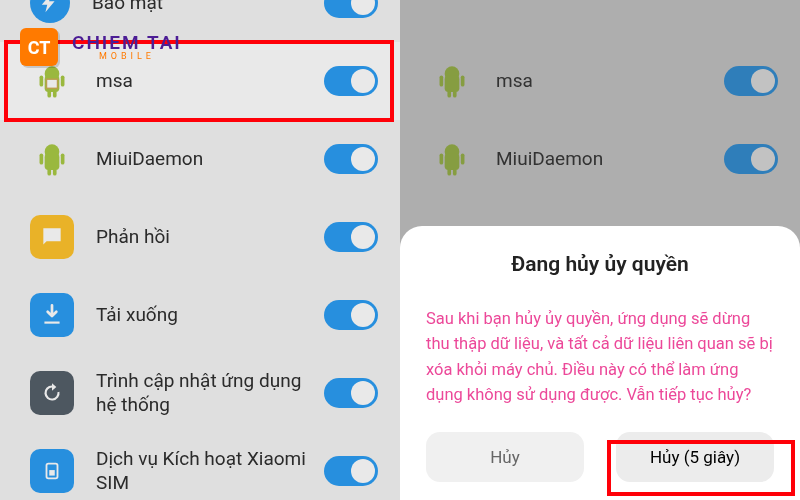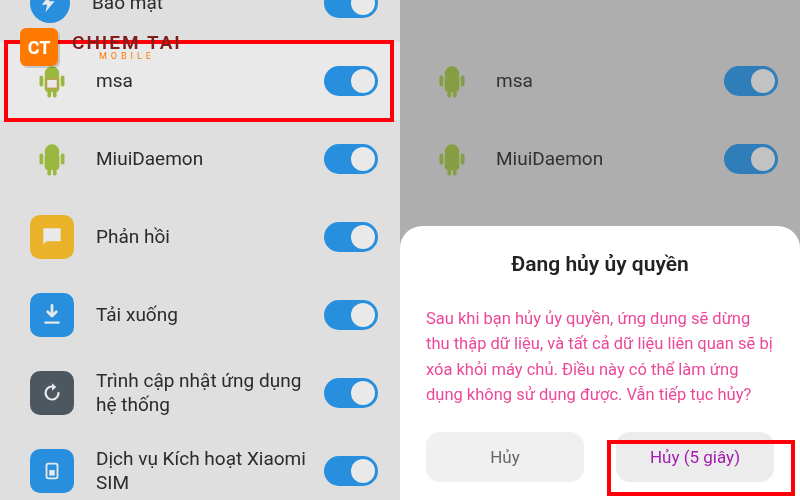--- a/index.html
+++ b/index.html
@@ -111,21 +111,21 @@
     align-items: center;
     gap: 14px;
   }
   .wm-badge {
     width: 38px; height: 38px; background:#ff7a00; border-radius:6px;
     display:flex; align-items:center; justify-content:center;
     color:#fff; font-weight:700; font-size:18px;
     box-shadow: 2px 2px 0 rgba(0,0,0,0.15);
   }
   .wm-text { line-height:1; }
-  .wm-main { font-size:19px; font-weight:600; letter-spacing:2px; color:#7f1d1d;}
+  .wm-main { font-size:19px; font-weight:600; letter-spacing:2px; color:#4c1d95;}
   .wm-sub { font-size:9px; letter-spacing:4px; color:#ff7a00; text-align:center;}
   
   .dialog {
     position: absolute;
     left: 0; right:0; bottom:0;
     background: #fff;
     border-radius: 22px 22px 0 0;
     z-index: 10;
     padding: 26px 26px 18px 26px;
   }
@@ -152,21 +152,21 @@
     border-radius: 14px;
     background: #f0f0f0;
     display: flex;
     align-items: center;
     justify-content: center;
     font-size: 17px;
     color: #666;
   }
   .dlg-btn.disabled {
     background: #ececec;
-    color: #a21caf;
+    color: #000000;
   }
 </style>
 </head>
 <body>
 
 <div class="container">
 
   <div class="panel panel-left">
     <div class="list" style="margin-top:-36px;">
 

